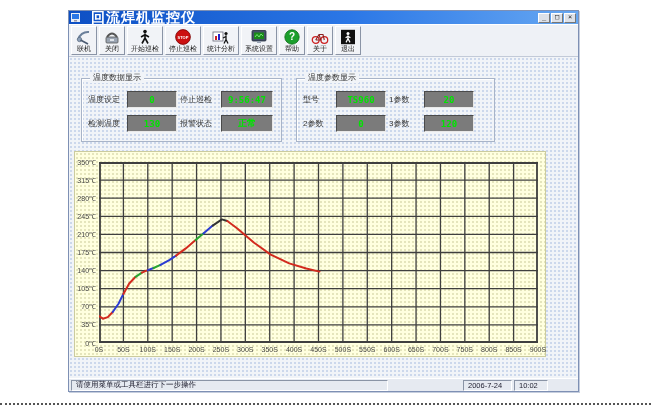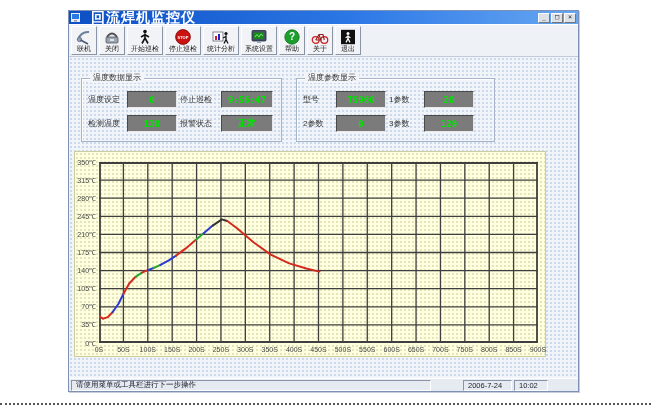--- a/index.html
+++ b/index.html
@@ -65,21 +65,21 @@
   .plot-svg { position:absolute; left:24px; top:10px; }
   .ylabel { position:absolute; font-size:7px; color:#444; width:21px; text-align:right; line-height:9px; }
   .xlabel { position:absolute; font-size:7px; color:#444; width:28px; text-align:center; line-height:9px; }
   .wm-chart { position:absolute; left:55px; top:13px; font-size:31px; font-weight:bold;
     color:#e4e4e4; opacity:.72; letter-spacing:1px; z-index:5; pointer-events:none; white-space:nowrap; }
   
   .statusbar { height:13px; flex:0 0 13px; background:#e6eaf1; display:flex; align-items:center;
     padding:1px 2px; gap:2px; border-top:1px solid #fff; }
   .spanel { height:11px; border:1px solid; border-color:#8a94a6 #fff #fff #8a94a6;
     font-size:7.5px; color:#223; display:flex; align-items:center; padding:0 4px; white-space:nowrap; }
-  .sp-msg { width:360px; }
+  .sp-msg { width:317px; }
   .sp-spacer { flex:1; border:none; }
   .sp-date { width:49px; }
   .sp-time { width:34px; margin-right:28px; }
   .wm-bottom { position:absolute; left:283px; top:350px; font-size:31px; font-weight:bold;
     color:#ece2e8; opacity:.85; z-index:40; pointer-events:none; white-space:nowrap; }
 </style>
 </head>
 <body>
 
 <div class="page">

